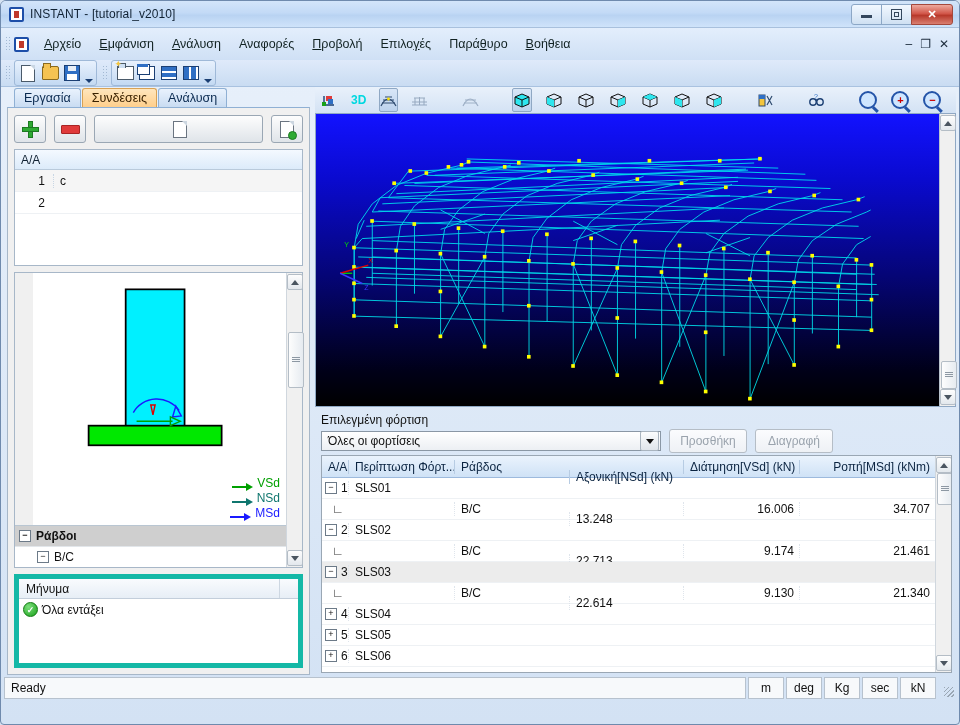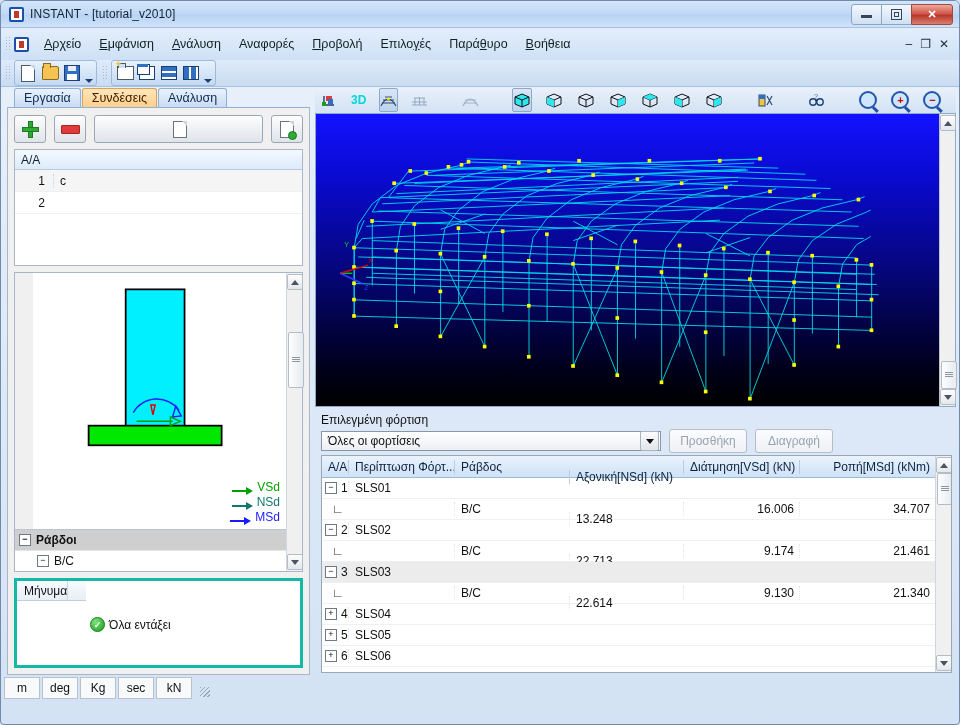--- a/index.html
+++ b/index.html
@@ -175,21 +175,21 @@
     background:linear-gradient(180deg,#fdfdfd,#e3e8ed);display:flex;align-items:center;justify-content:center;}
   .tri-up{border-left:4px solid transparent;border-right:4px solid transparent;border-bottom:5px solid #4a5560;}
   .tri-dn{border-left:4px solid transparent;border-right:4px solid transparent;border-top:5px solid #4a5560;}
   .sb-track{flex:1;width:14px;position:relative;}
   .sb-thumb{position:absolute;left:0;width:14px;height:54px;top:42px;border:1px solid #b4bdc6;border-radius:2px;
     background:linear-gradient(90deg,#fdfdfd,#e6ebf0);display:flex;align-items:center;justify-content:center;}
   .grip3{width:8px;height:6px;background:
      linear-gradient(#8d98a3 1px,transparent 1px) 0 0/100% 2px;}
   
   .msgbox{
-    height:84px;border:3px solid #14b8a6;background:#fff;display:flex;flex-direction:row;flex:0 0 auto;
+    height:84px;border:5px solid #14b8a6;background:#fff;display:flex;flex-direction:column;flex:0 0 auto;
   }
   .msg-head{
     height:19px;display:flex;align-items:center;
     background:linear-gradient(180deg,#f9fbfe,#e7eef6);border-bottom:1px solid #c3cedb;font-size:12px;color:#111;
   }
   .msg-head .m0{flex:1;padding-left:7px;}
   .msg-head .m1{width:18px;border-left:1px solid #cdd7e2;height:100%;}
   .msg-row{display:flex;align-items:center;gap:4px;padding:3px 0 0 4px;font-size:12px;color:#111;}
   .ok-dot{width:13px;height:13px;border-radius:50%;background:radial-gradient(circle at 35% 30%,#7ee07e,#18a018);
     border:1px solid #107a10;color:#fff;font-size:9px;display:flex;align-items:center;justify-content:center;font-weight:bold;}
@@ -911,20 +911,21 @@
                 <div class="tri-dn"></div>
               </div>
           </div>
         </div>
       </div>
 
     </div>
   </div>
 
   <div class="statusbar">
+    <div class="sb-main">Ready</div>
     <div class="sb-cell">m</div>
     <div class="sb-cell">deg</div>
     <div class="sb-cell">Kg</div>
     <div class="sb-cell">sec</div>
     <div class="sb-cell">kN</div>
     <div class="sb-grip">
         <span></span>
       </div>
   </div>
 

